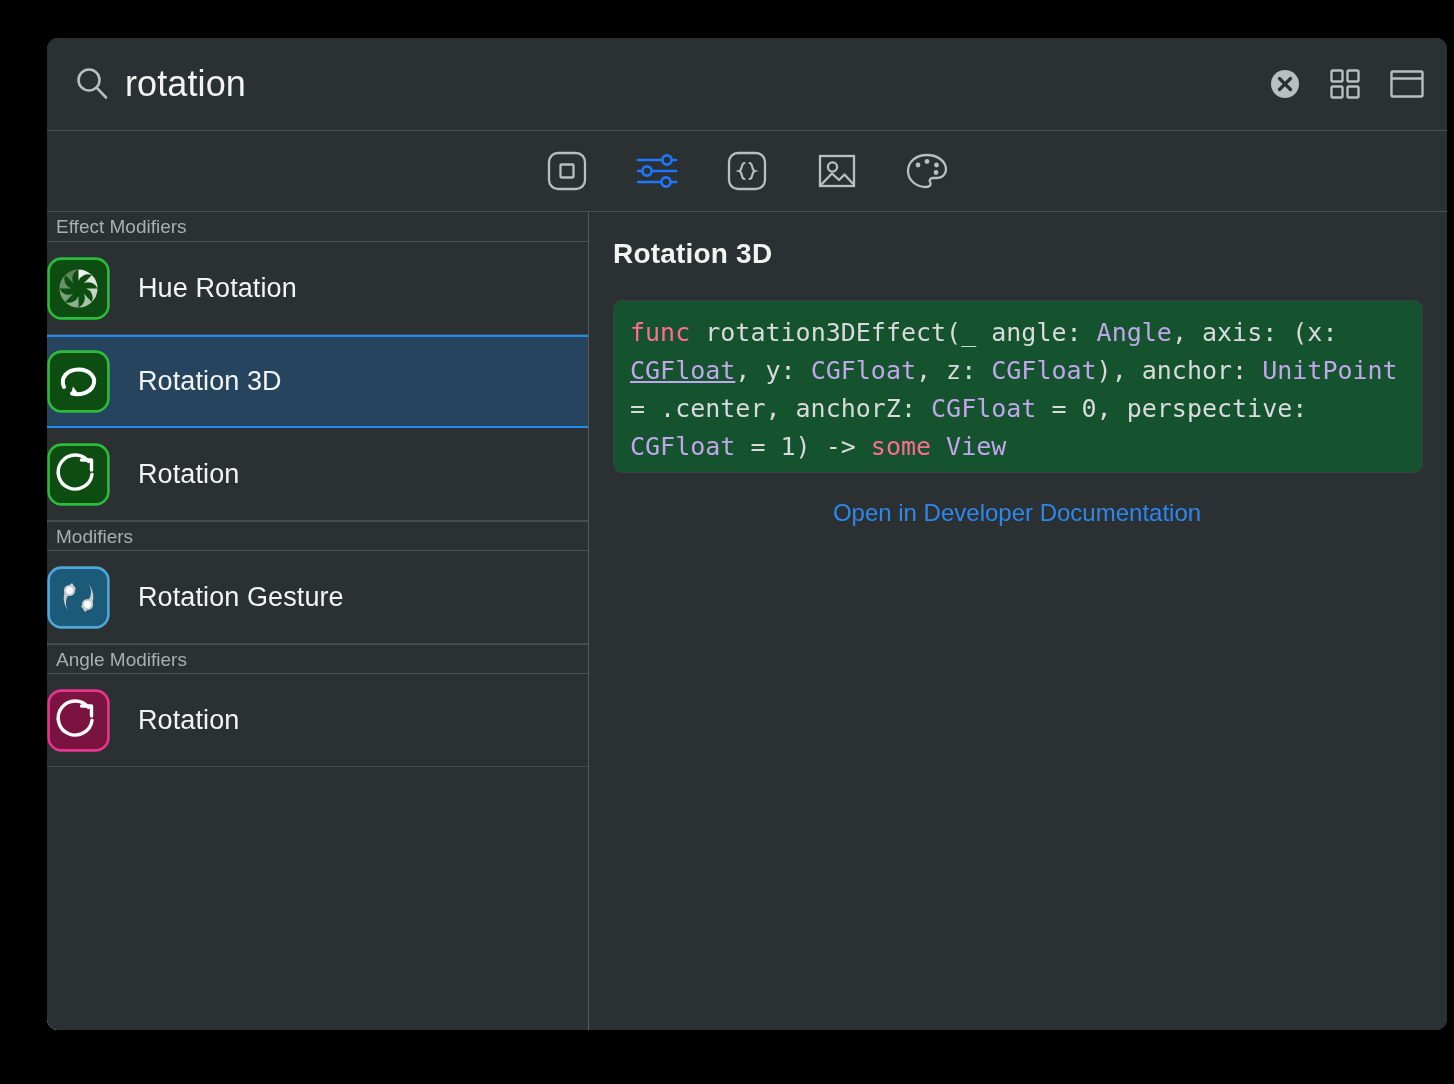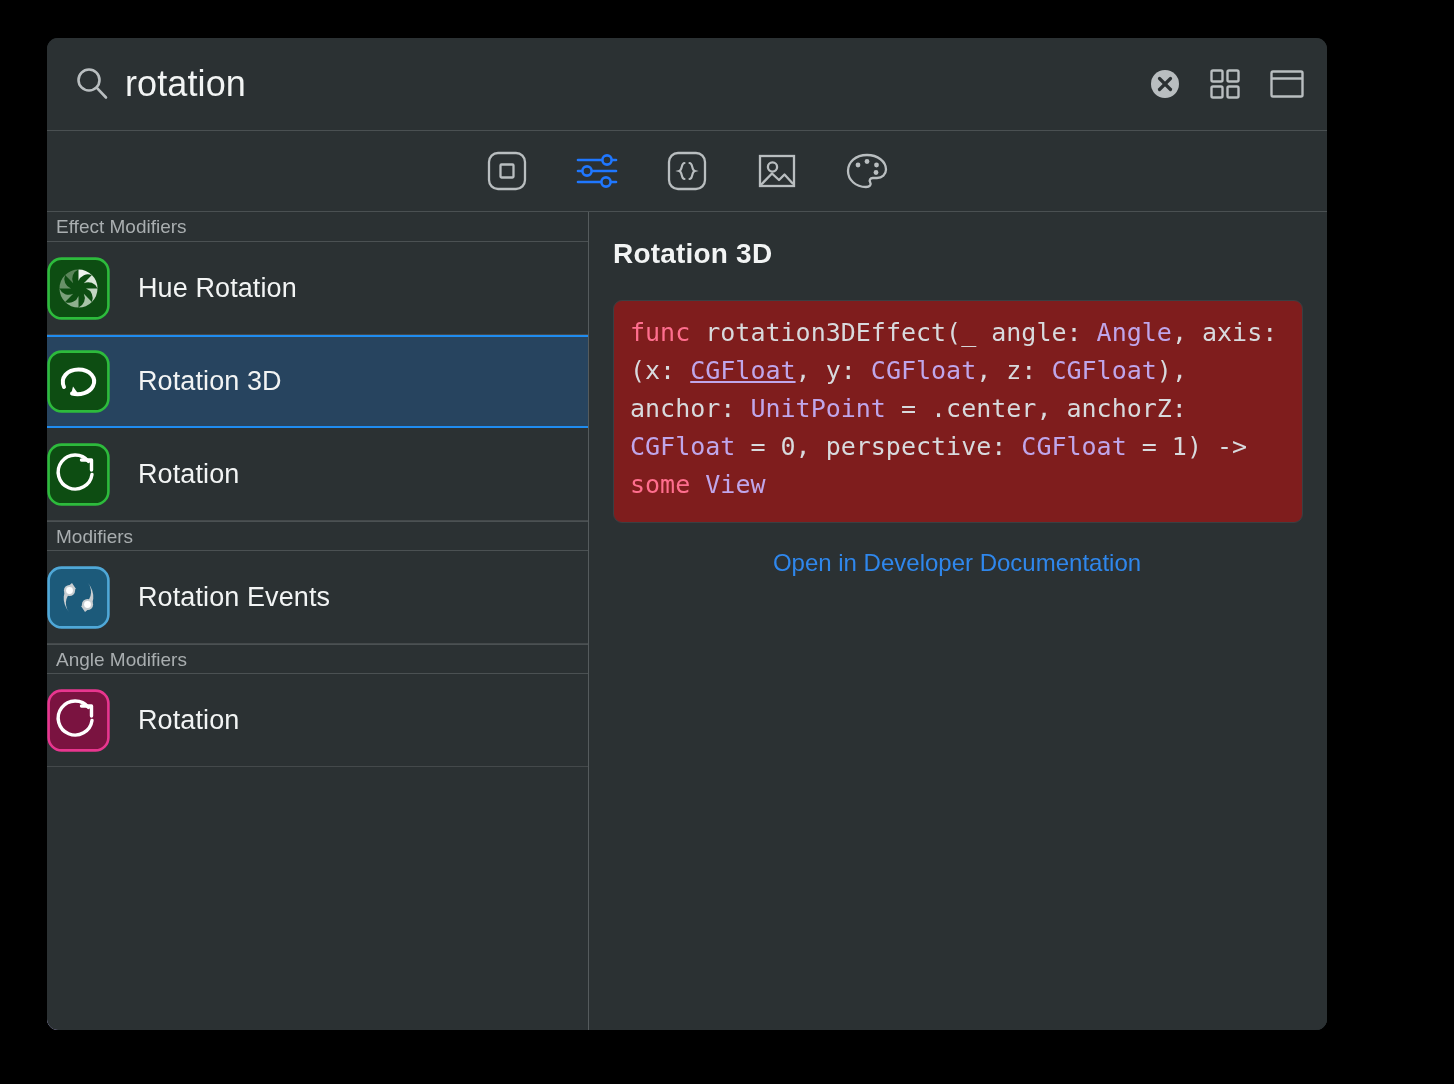--- a/index.html
+++ b/index.html
@@ -10,21 +10,21 @@
     height: 1084px;
     overflow: hidden;
     font-family: "Liberation Sans", sans-serif;
     -webkit-font-smoothing: antialiased;
   }
 
   #window {
     position: absolute;
     left: 47px;
     top: 38px;
-    width: 1280px;
+    width: 1400px;
     height: 992px;
     background: #2b3133;
     border-radius: 11px;
     overflow: hidden;
     display: flex;
     flex-direction: column;
   }
 
   
   #searchbar {
@@ -164,24 +164,24 @@
     overflow: hidden;
   }
   #detail-title {
     color: #f2f4f4;
     font-size: 28px;
     font-weight: bold;
     margin: 0 0 30px 0;
     letter-spacing: 0.2px;
   }
   #code-block {
-    background: #7f1d1d;
+    background: #14532d;
     border: 1px solid #3a3f42;
     border-radius: 9px;
-    padding: 13px 16px 18px 16px;
+    padding: 13px 16px 6px 16px;
     box-sizing: border-box;
     font-family: "DejaVu Sans Mono", monospace;
     font-size: 25px;
     line-height: 1.52;
     color: #d8dadd;
     word-break: break-word;
     white-space: normal;
   }
   .tok-kw { color: #ff6e8e; }
   .tok-type { color: #c0a6ea; }
@@ -334,21 +334,21 @@
           <svg width="63" height="63" viewBox="0 0 63 63">
             <rect x="1.6" y="1.6" width="59.8" height="59.8" rx="13" fill="#1c5a7a" stroke="#4fa8d8" stroke-width="2.6"></rect>
             <path d="M25 17 C15 24 14 36 22 46 C16 38 19 27 29 23 Z" fill="#c8cdd0"></path>
             <path d="M38 46 C48 39 49 27 41 17 C47 25 44 36 34 40 Z" fill="#c8cdd0"></path>
             <circle cx="22.5" cy="24.5" r="5.6" fill="#c8cdd0"></circle>
             <circle cx="22.5" cy="24.5" r="3.4" fill="#ffffff"></circle>
             <circle cx="40.5" cy="38.5" r="5.6" fill="#c8cdd0"></circle>
             <circle cx="40.5" cy="38.5" r="3.4" fill="#ffffff"></circle>
           </svg>
         </div>
-        <span class="row-label">Rotation Events</span>
+        <span class="row-label">Rotation Gesture</span>
       </div>
 
       <div class="section-header">Angle Modifiers</div>
 
       <div class="row last-in-group">
         <div class="icon-wrap">
           <svg width="63" height="63" viewBox="0 0 63 63">
             <rect x="1.6" y="1.6" width="59.8" height="59.8" rx="13" fill="#7a1340" stroke="#e8368f" stroke-width="2.6"></rect>
             <path d="M41.5 18.5 A17 17 0 1 0 45 31.5" fill="none" stroke="#ffffff" stroke-width="3.4" stroke-linecap="round"></path>
             <path d="M34.5 17 L44.5 17 L44.5 27" fill="none" stroke="#ffffff" stroke-width="3.4" stroke-linecap="round" stroke-linejoin="round"></path>

